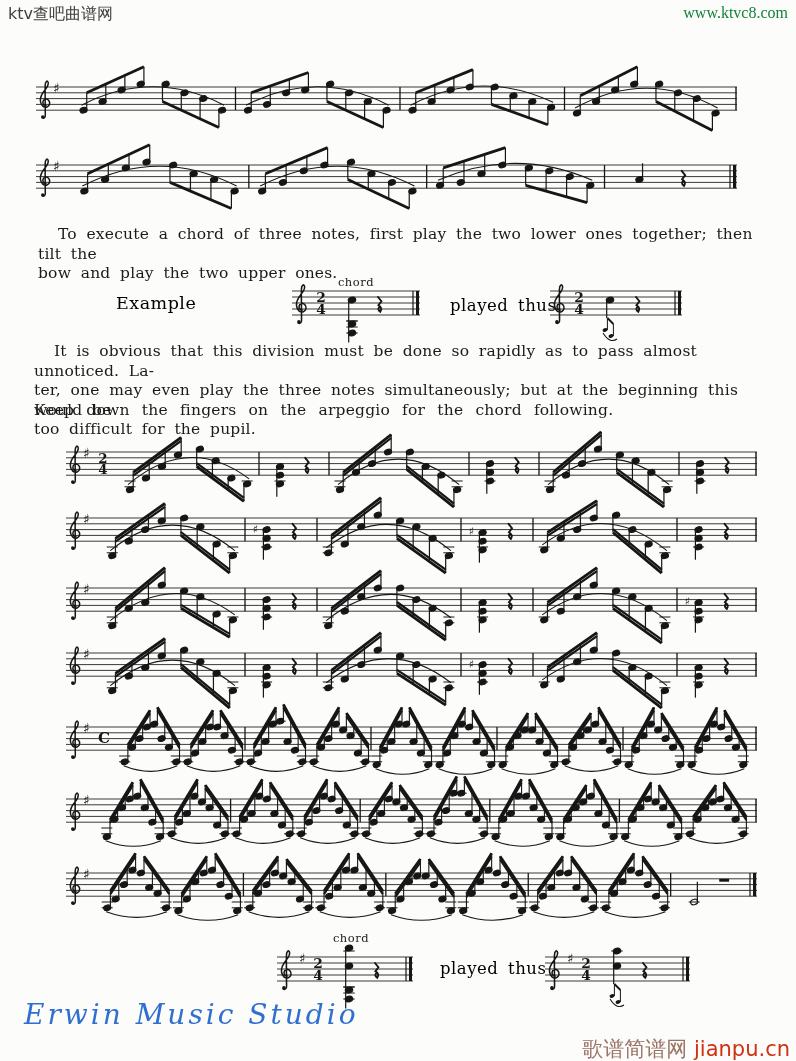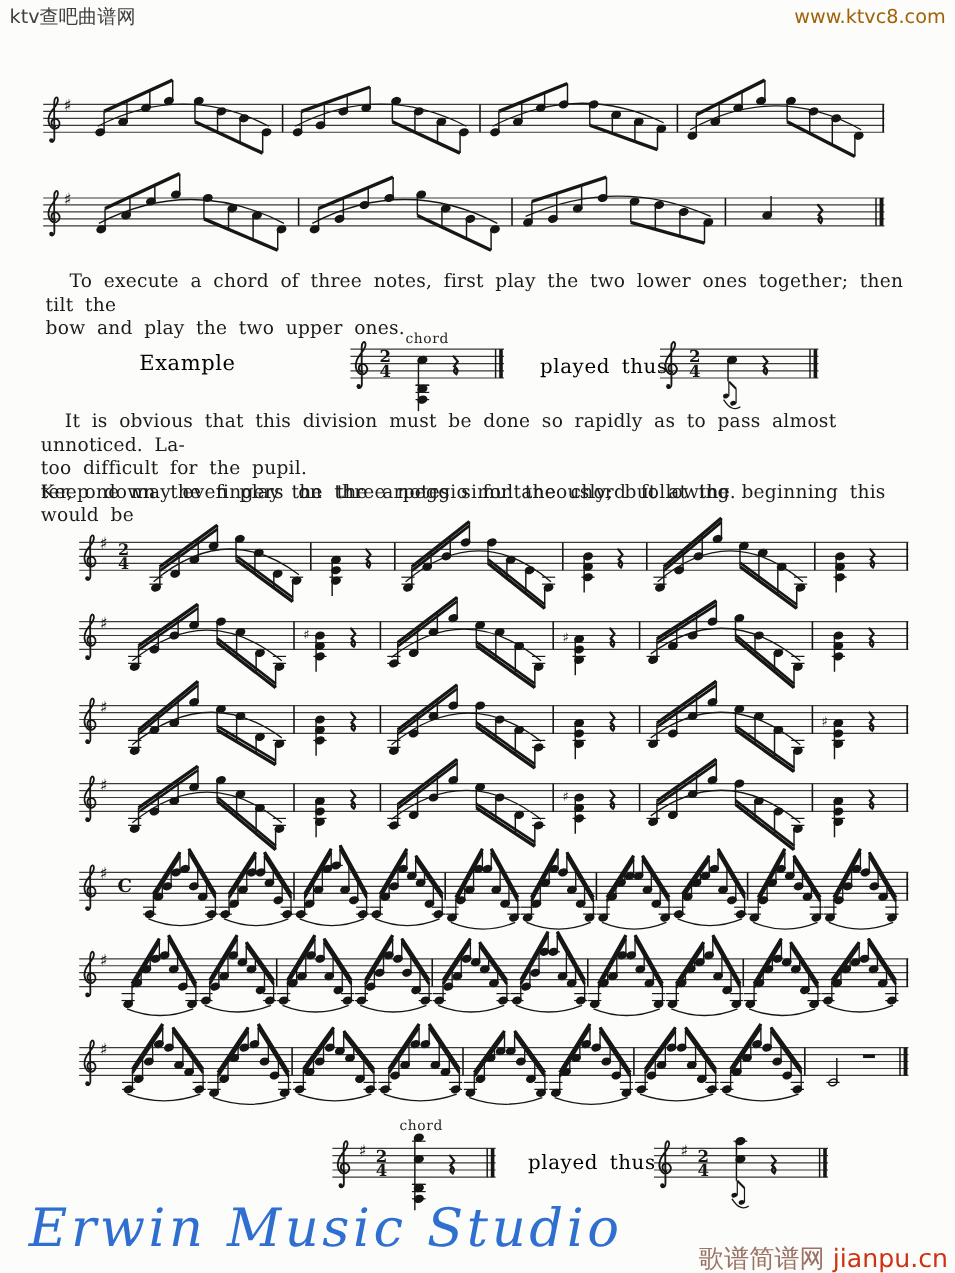--- a/index.html
+++ b/index.html
@@ -9,47 +9,47 @@
   #hdr-left{left:8px;}
   #hdr-right{right:8px;}
   .para{position:absolute;color:#1b1b1b;font-size:15.5px;line-height:19.5px;
         word-spacing:4.5px;letter-spacing:0.2px;width:730px;}
   .para .ind{text-indent:20px;}
   .lbl{position:absolute;color:#000000;letter-spacing:0.5px;word-spacing:4px;}
   .chordlbl{position:absolute;width:60px;text-align:center;font-size:11.5px;
         color:#222;letter-spacing:0.5px;}
   .staffbox{position:absolute;}
   svg{display:block;overflow:visible;}
-  #studio{position:absolute;left:24px;top:998px;font-style:italic;font-size:44px;
+  #studio{position:absolute;left:24px;top:998px;font-style:italic;font-size:28px;
         letter-spacing:3px;font-family:"DejaVu Serif",serif;}
   #pageno{position:absolute;left:383px;top:1072px;font-size:15px;color:#333;}
   #ftr-right{position:absolute;right:6px;top:1035px;font-family:"DejaVu Sans",sans-serif;
         font-size:21px;}
 </style>
 </head>
 <body>
 
 <div class="page">
 
   <div id="hdr-left" class="hdr" style="color: #404040;">ktv查吧曲谱网</div>
-  <div id="hdr-right" class="hdr" style="color: #a16207;">www.ktvc8.com</div>
+  <div id="hdr-right" class="hdr" style="color: #15803d; font-family: Liberation Serif, serif;">www.ktvc8.com</div>
 
   <div class="para" style="left:38px;top:225px;">
     <div class="ind">To execute a chord of three notes, first play the two lower ones together; then tilt the</div>
     <div>bow and play the two upper ones.</div>
   </div>
 
   <div class="lbl" style="left:116px;top:293px;font-size:17.5px;">Example</div>
   <div class="chordlbl" style="left:326px;top:275px;">chord</div>
   <div class="lbl" style="left:450px;top:296px;font-size:16.5px;">played thus</div>
 
   <div class="para" style="left:34px;top:342px;">
     <div class="ind">It is obvious that this division must be done so rapidly as to pass almost unnoticed. La-</div>
+    <div>ter, one may even play the three notes simultaneously; but at the beginning this would be</div>
     <div>too difficult for the pupil.</div>
-    <div>ter, one may even play the three notes simultaneously; but at the beginning this would be</div>
   </div>
 
   <div class="para" style="left:34px;top:401px;word-spacing:7px;">Keep down the fingers on the arpeggio for the chord following.</div>
 
   <div class="chordlbl" style="left:321px;top:931px;">chord</div>
   <div class="lbl" style="left:440px;top:959px;font-size:16.5px;">played thus</div>
 
   <div id="music-layer">
       <div class="staffbox" style="left: 36px; top: 59px;">
         <svg width="707" height="94">

